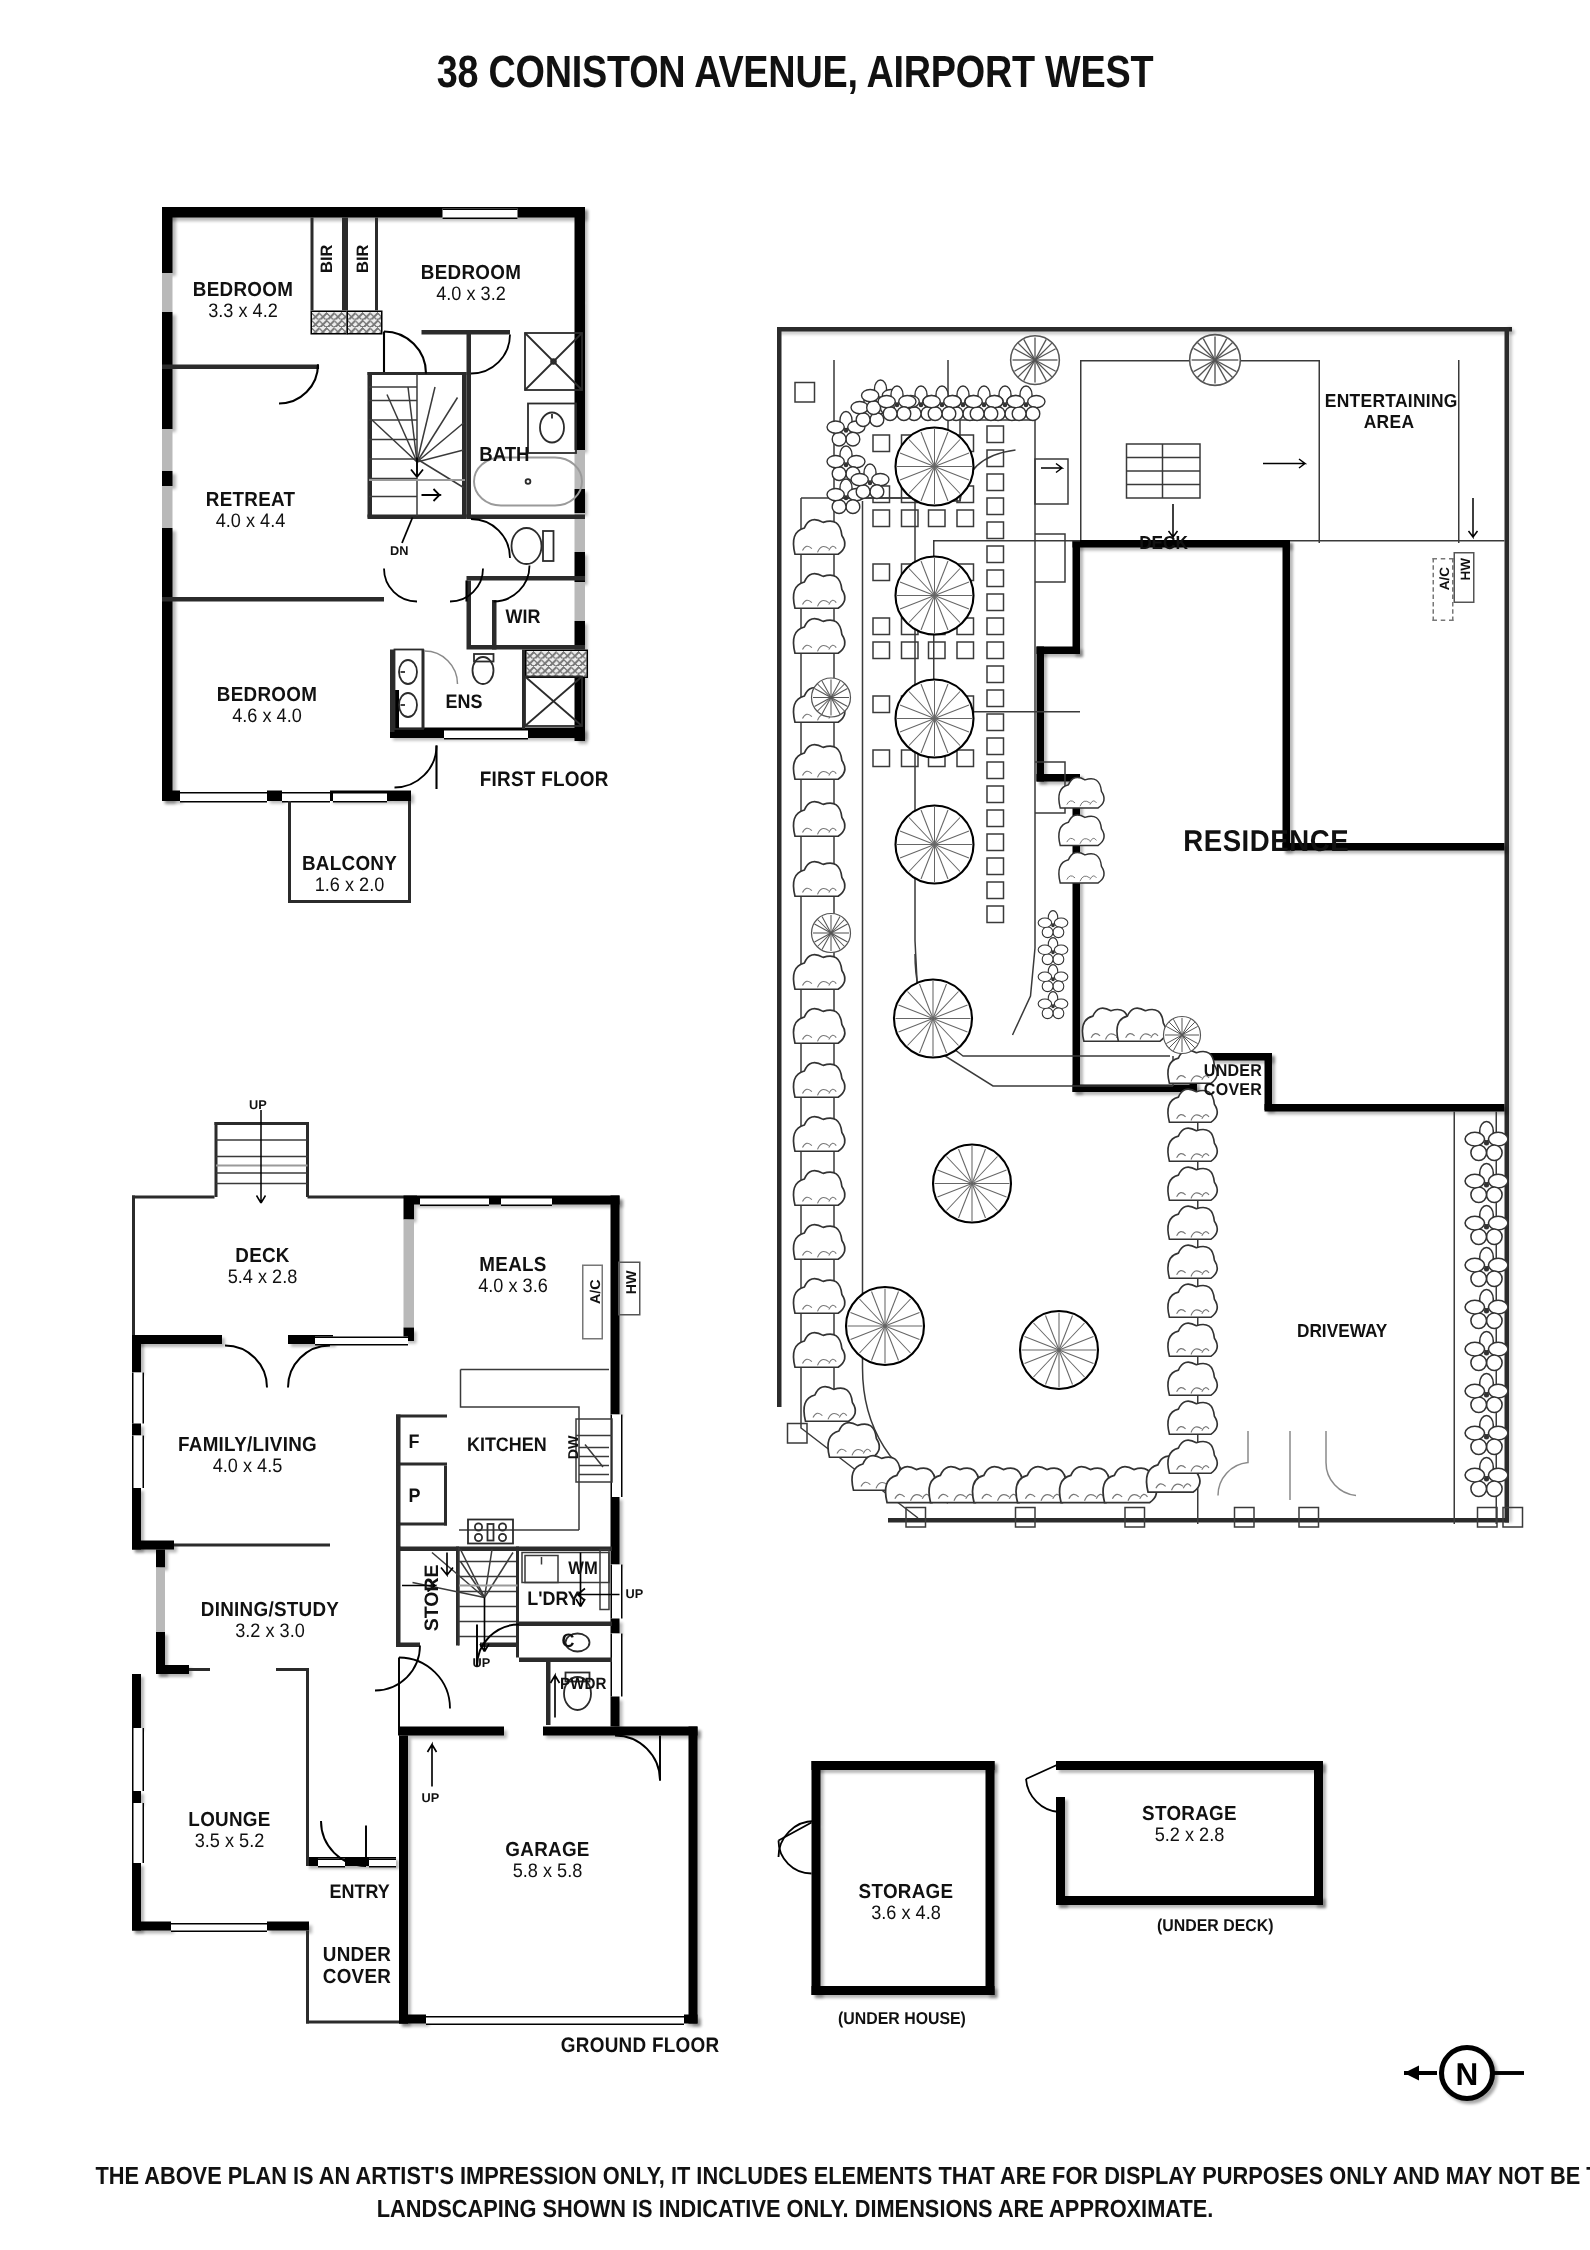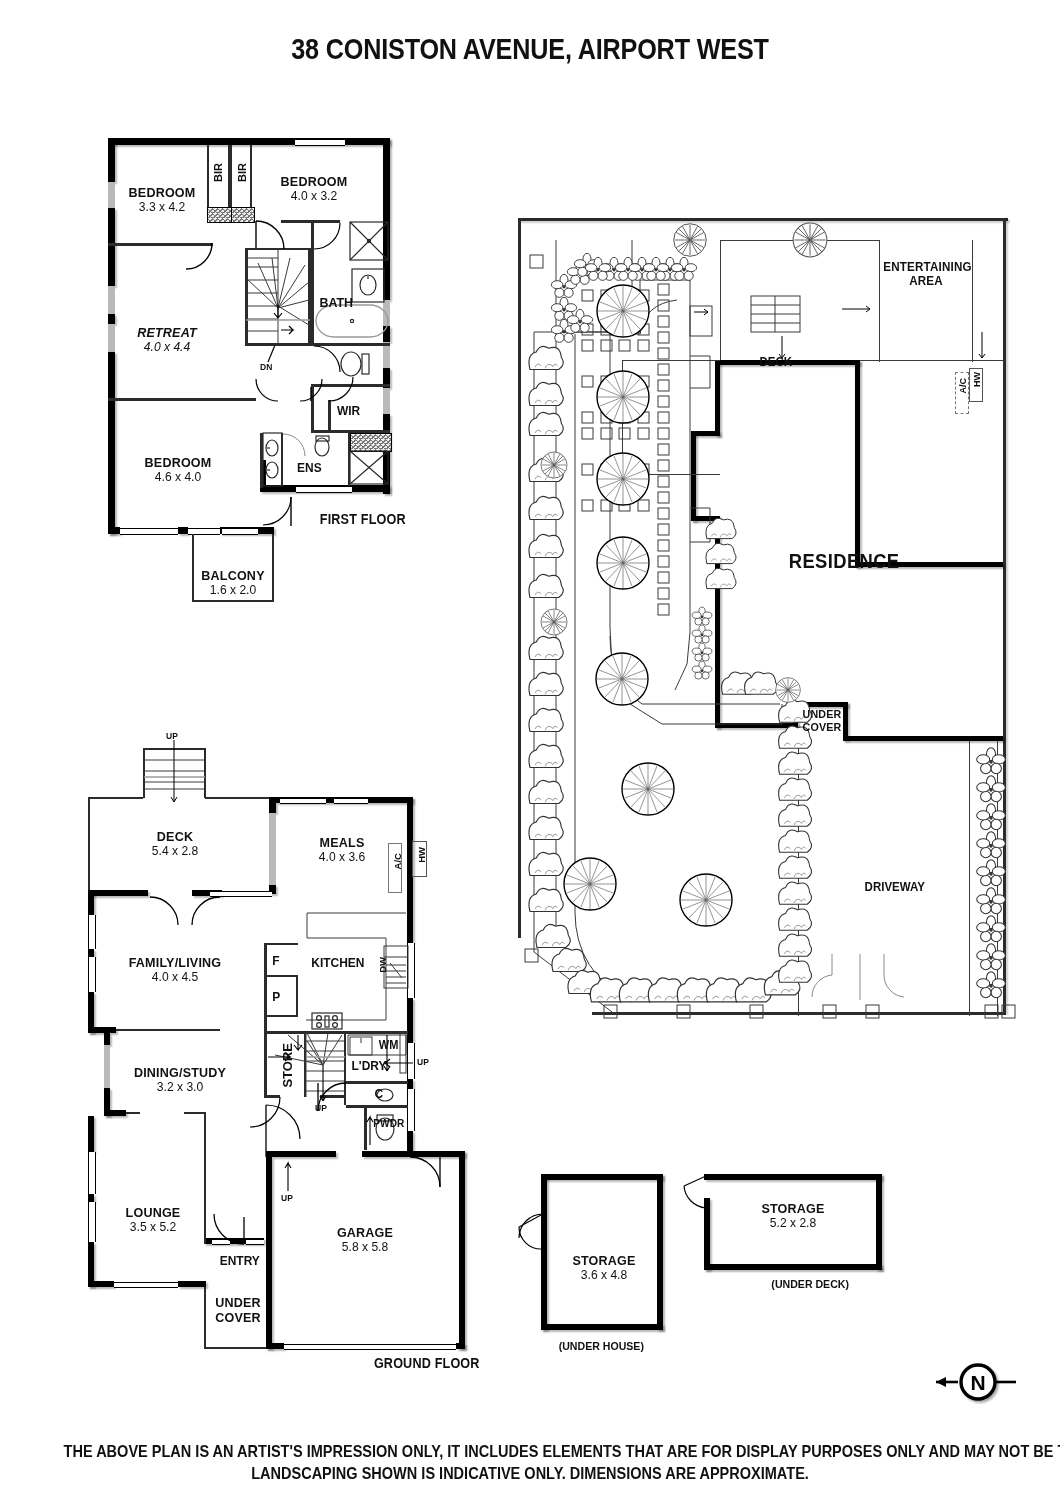--- a/index.html
+++ b/index.html
@@ -213,21 +213,21 @@
   <div class="thin" style="left:92px;top:470px;width:82px;height:2px;"></div>
 
   <div class="rlab" style="left:18px;top:55px;width:88px;">
     <span class="nm">BEDROOM</span>
     <span class="dim">3.3 x 4.2</span>
   </div>
   <div class="rlab" style="left:168px;top:44px;width:92px;">
     <span class="nm">BEDROOM</span>
     <span class="dim">4.0 x 3.2</span>
   </div>
-  <div class="rlab" style="left:22px;top:195px;width:90px;font-style:italic;">
+  <div class="rlab" style="left:22px;top:195px;width:90px;">
     <span class="nm">RETREAT</span>
     <span class="dim">4.0 x 4.4</span>
   </div>
   <div class="rlab" style="left:30px;top:325px;width:96px;">
     <span class="nm">BEDROOM</span>
     <span class="dim">4.6 x 4.0</span>
   </div>
   <div class="rlab" style="left:92px;top:438px;width:82px;">
     <span class="nm">BALCONY</span>
     <span class="dim">1.6 x 2.0</span>
@@ -425,21 +425,21 @@
   <div style="position:absolute;left:332px;top:116px;width:13px;height:34px;border:1px solid #555;"></div>
 
   <div class="rlab" style="left:55px;top:104px;width:80px;">
     <span class="nm">DECK</span>
     <span class="dim">5.4 x 2.8</span>
   </div>
   <div class="rlab" style="left:222px;top:110px;width:80px;">
     <span class="nm">MEALS</span>
     <span class="dim">4.0 x 3.6</span>
   </div>
-  <div class="rlab" style="left:35px;top:230px;width:120px;">
+  <div class="rlab" style="left:25px;top:230px;width:120px;">
     <span class="nm">FAMILY/LIVING</span>
     <span class="dim">4.0 x 4.5</span>
   </div>
   <div class="rlab" style="left:40px;top:340px;width:120px;">
     <span class="nm">DINING/STUDY</span>
     <span class="dim">3.2 x 3.0</span>
   </div>
   <div class="rlab" style="left:28px;top:480px;width:90px;">
     <span class="nm">LOUNGE</span>
     <span class="dim">3.5 x 5.2</span>

